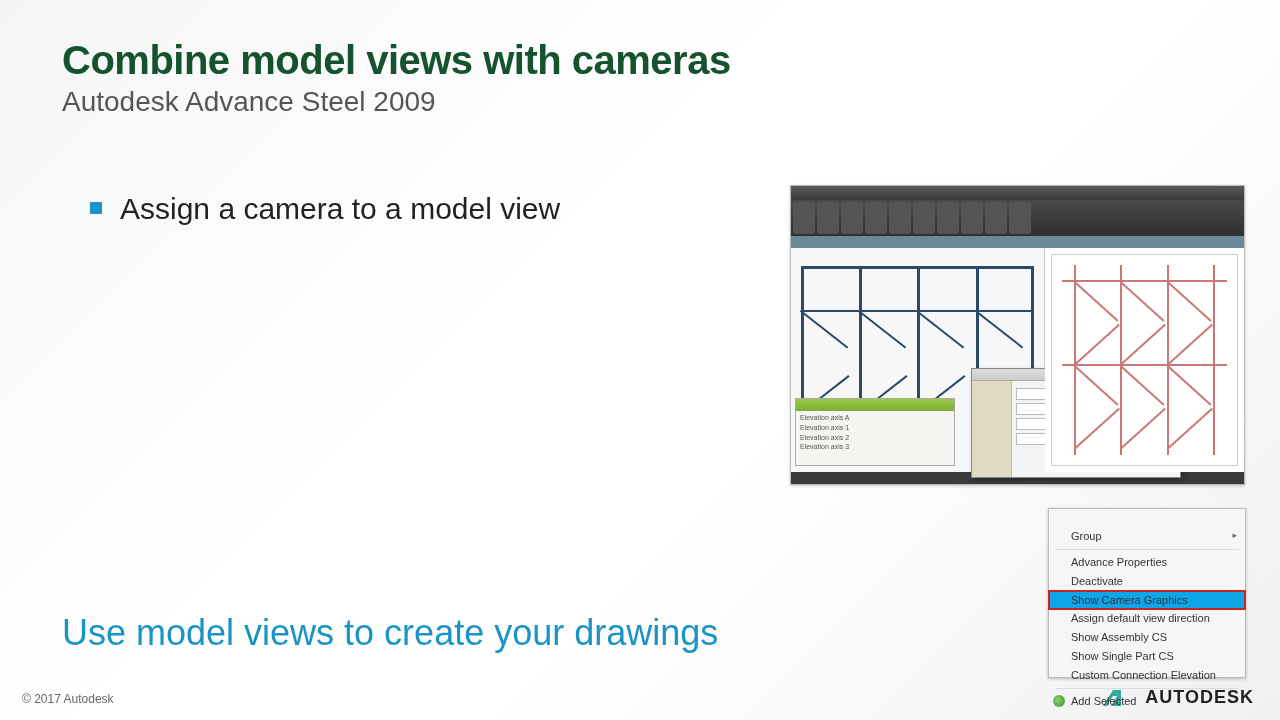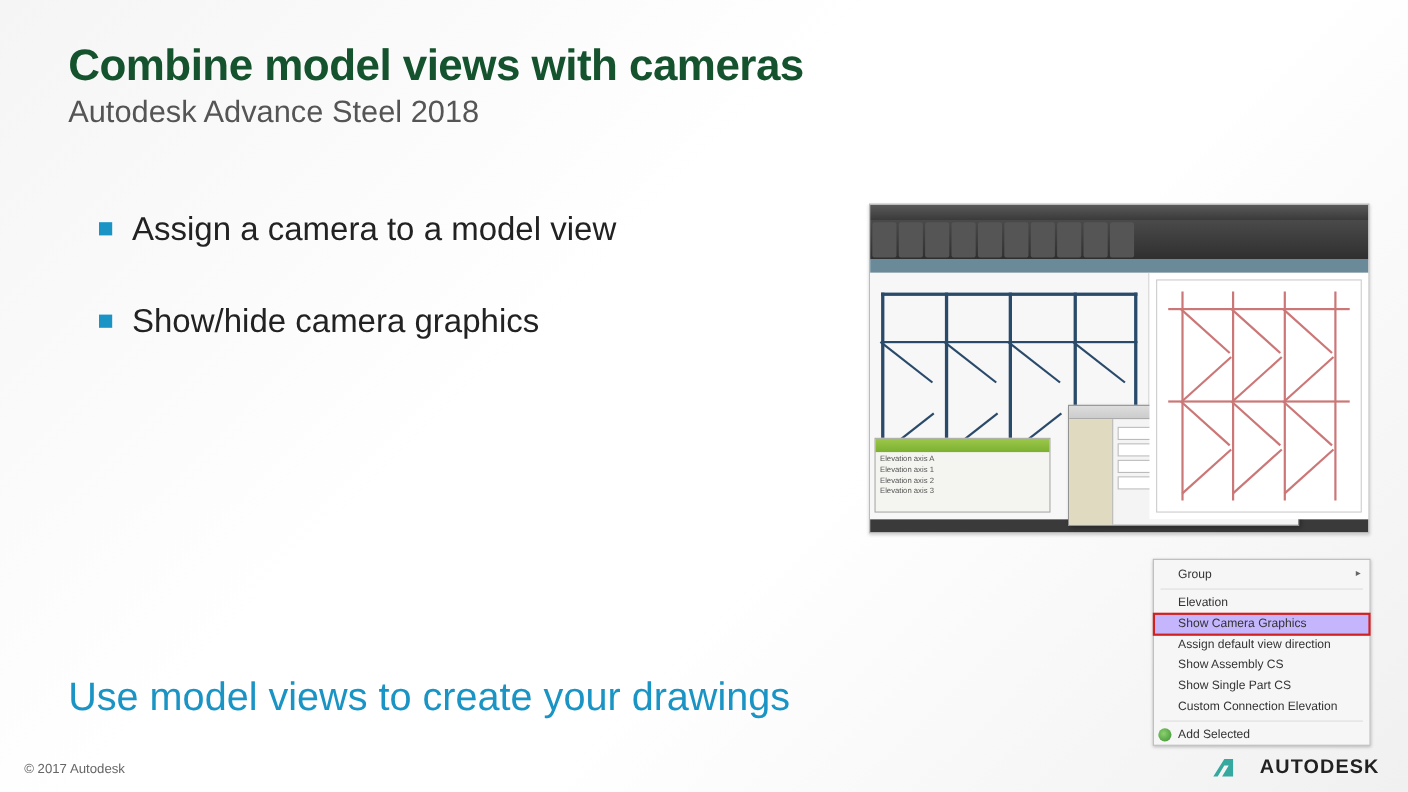--- a/index.html
+++ b/index.html
@@ -136,69 +136,65 @@
     position: absolute;
     top: 508px;
     left: 1048px;
     width: 198px;
     height: 170px;
     background: #f6f6f6;
     border: 1px solid #bbb;
     box-shadow: 0 1px 3px rgba(0,0,0,0.25);
     font-size: 11px;
     color: #333;
-    padding-top: 4px;
+    padding-top: 18px;
   }
   .menu-item {
     padding: 2px 10px 2px 22px;
     line-height: 1.35;
     white-space: nowrap;
     position: relative;
   }
   .menu-item.arrow::after {
     content: "▸";
     position: absolute;
     right: 8px;
     top: 2px;
     font-size: 9px;
     color: #666;
   }
   .menu-item.highlight {
     outline: 2px solid #d02020;
     outline-offset: -1px;
-    background: #c4b5fd;
+    background: #0ea5e9;
   }
   .menu-sep {
     height: 1px;
     background: #ddd;
     margin: 3px 6px;
   }
   .menu-item.addsel::before {
     content: "";
     position:absolute; left:4px; top:3px; width:12px; height:12px;
     background: radial-gradient(circle at 40% 40%, #8cd070, #3a9030);
     border-radius: 50%;
   }
 </style>
 </head>
 <body>
 
 <div class="slide">
 
   <div class="title">Combine model views with cameras</div>
-  <div class="subtitle">Autodesk Advance Steel 2018</div>
+  <div class="subtitle">Autodesk Advance Steel 2009</div>
 
   <div class="bullets">
     <div class="bullet">
       <div class="bullet-marker"></div>
       <div class="bullet-text">Assign a camera to a model view</div>
-    </div>
-    <div class="bullet">
-      <div class="bullet-marker"></div>
-      <div class="bullet-text">Show/hide camera graphics</div>
     </div>
   </div>
 
   <div class="footer-line">Use model views to create your drawings</div>
 
   <div class="copyright">© 2017 Autodesk</div>
 
   <div class="logo">
     <span class="logo-icon">
       <svg width="22" height="20" viewBox="0 0 22 20">
@@ -288,21 +284,22 @@
         </div>
       </div>
     </div>
     <div class="s1-status"></div>
   </div>
 
   <div class="shot2">
     <div id="menu-container">
         <div class="menu-item arrow">Group</div>
         <div class="menu-sep"></div>
-        <div class="menu-item">Elevation</div>
+        <div class="menu-item">Advance Properties</div>
+        <div class="menu-item">Deactivate</div>
         <div class="menu-item highlight">Show Camera Graphics</div>
         <div class="menu-item">Assign default view direction</div>
         <div class="menu-item">Show Assembly CS</div>
         <div class="menu-item">Show Single Part CS</div>
         <div class="menu-item">Custom Connection Elevation</div>
         <div class="menu-sep"></div>
         <div class="menu-item addsel">Add Selected</div>
       </div>
   </div>
 

